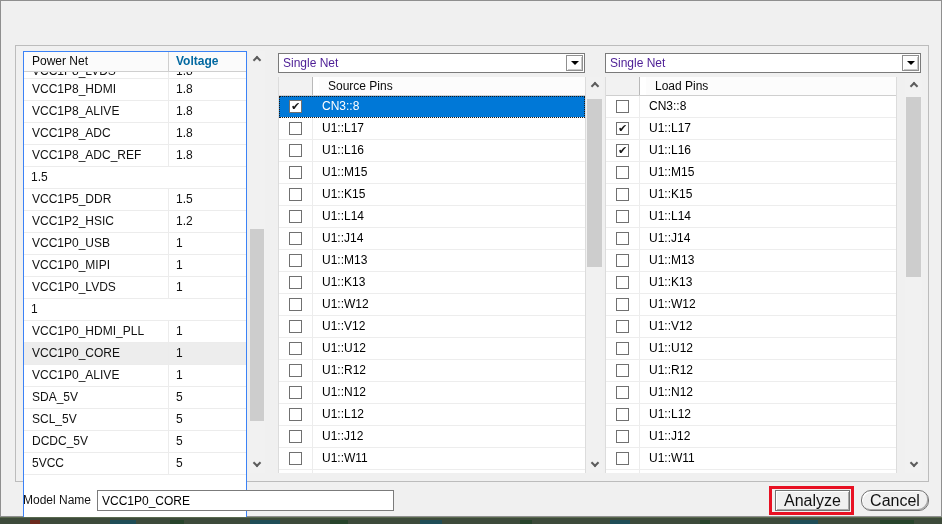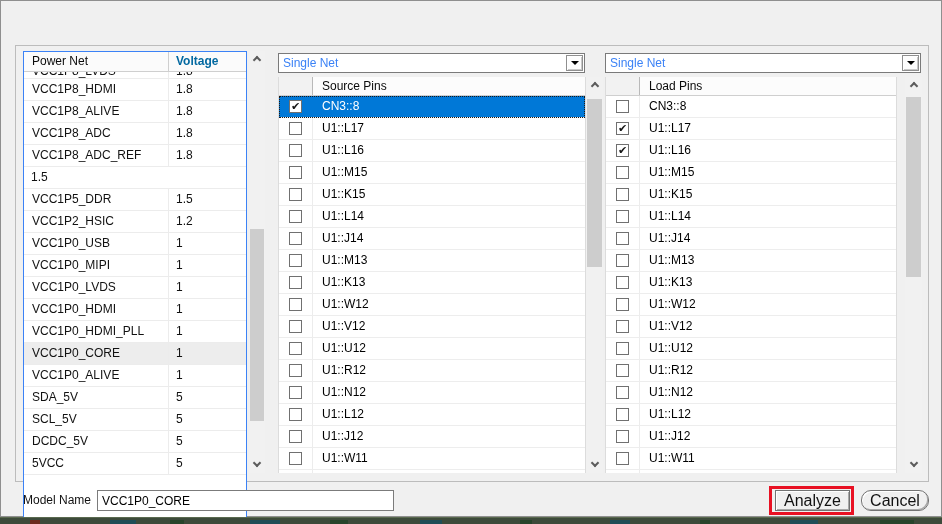--- a/index.html
+++ b/index.html
@@ -71,38 +71,38 @@
   #sb-src .sb-thumb { top: 22px; height: 168px; }
   #sb-load  { left: 904px; top: 76px; width: 17px; height: 396px; }
   #sb-load .sb-thumb { top: 20px; height: 180px; }
 
   
   .combo {
     position: absolute; top: 52px; height: 20px; background: #ffffff;
     border: 1px solid #7a7a7a;
   }
   .combo .combo-text { position: absolute; left: 4px; top: 0;
-    line-height: 18px; color: #3b82f6; }
+    line-height: 18px; color: #4c1d95; }
   .combo .combo-btn {
     position: absolute; right: 1px; top: 1px; width: 17px; height: 16px;
     background: #fdfdfd; border: 1px solid #8f8f8f;
     box-shadow: inset 1px 1px 0 #ffffff, inset -1px -1px 0 #c8c8c8;
   }
   .combo .arrow-down { position: absolute; left: 4px; top: 5px; width: 0; height: 0;
     border-left: 4px solid transparent; border-right: 4px solid transparent;
     border-top: 4px solid #000; }
   #combo-src  { left: 277px; width: 307px; }
   #combo-load { left: 604px; width: 316px; }
 
   
   .pin-list { position: absolute; top: 76px; height: 396px; background: #ffffff;
     overflow: hidden; border-left: 1px solid #dcdcdc; border-right: 1px solid #dcdcdc; }
   #src-list  { left: 277px; width: 308px; }
   #load-list { left: 604px; width: 292px; }
-  .pin-header { display: flex; height: 19px; border-bottom: 1px solid #cfcfcf; }
+  .pin-header { display: flex; height: 19px; border-bottom: 1px solid #cfcfcf; gap: 6px; }
   .pin-header .h-check { width: 34px; background: #f2f2f2;
     border-right: 1px solid #b9b9b9; }
   .pin-header .h-name { flex: 1; padding-left: 9px; line-height: 18px;
     background: #fcfcfc; color: #0a0a0a; }
   .pin-row { display: flex; height: 22px; border-bottom: 1px solid #ededed;
     background: #fff; position: relative; }
   .pin-row.partial { height: 4px; overflow: hidden; border-bottom: none; }
   .pin-check-cell { width: 34px; display: flex; align-items: center;
     justify-content: center; border-right: 1px solid #ececec; }
   .pin-name { flex: 1; padding-left: 9px; line-height: 21px; color: #000;
@@ -190,21 +190,20 @@
         </div>
         <div class="pn-row">
           <div class="pn-net">VCC1P0_MIPI</div>
           <div class="pn-volt">1</div>
         </div>
         <div class="pn-row">
           <div class="pn-net">VCC1P0_LVDS</div>
           <div class="pn-volt">1</div>
         </div>
         <div class="pn-row">
-          <div class="pn-net">VCC1P0_HDMI</div>
           <div class="pn-volt">1</div>
         </div>
         <div class="pn-row">
           <div class="pn-net">VCC1P0_HDMI_PLL</div>
           <div class="pn-volt">1</div>
         </div>
         <div class="pn-row pn-selected">
           <div class="pn-net">VCC1P0_CORE</div>
           <div class="pn-volt">1</div>
         </div>

